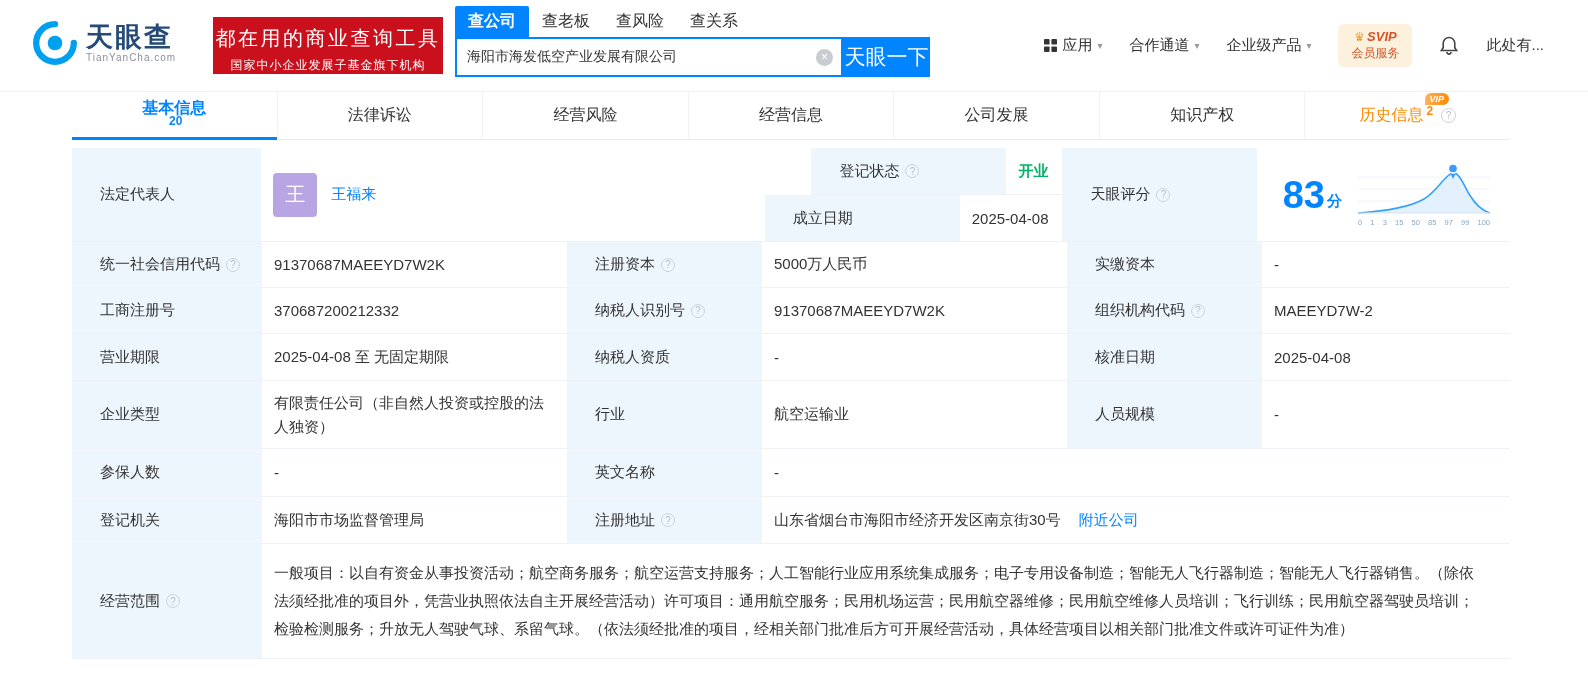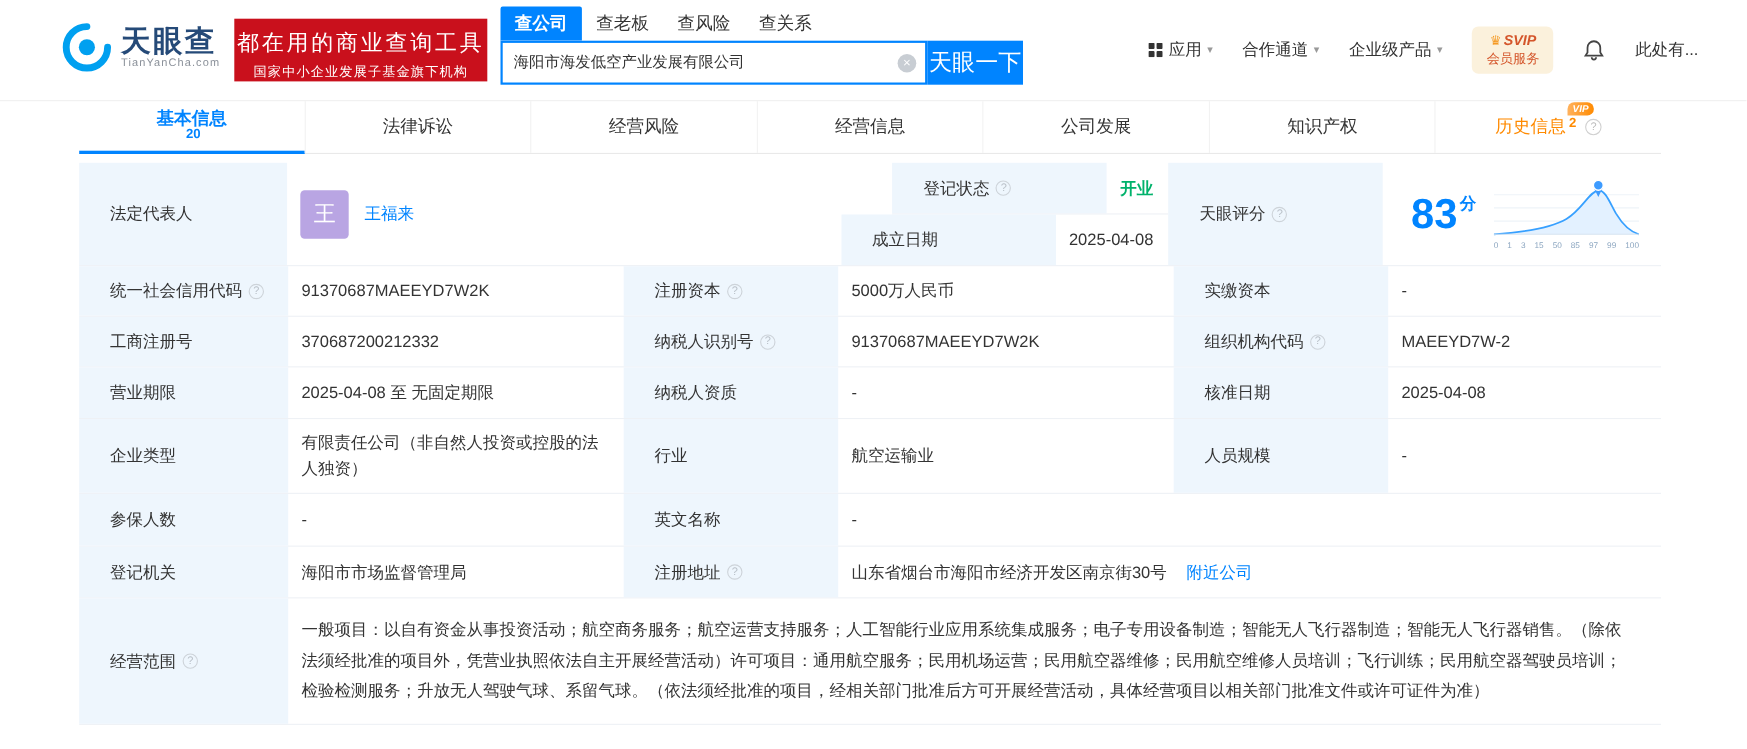--- a/index.html
+++ b/index.html
@@ -1,21 +1,21 @@
 <!DOCTYPE html>
 <html><head>
 <meta charset="utf-8">
 <style>
   * { margin:0; padding:0; box-sizing:border-box; }
   body { font-family:"Liberation Sans","DejaVu Sans",sans-serif; background:#fff; }
   .page { position:relative; width:1588px; height:681px; overflow:hidden; background:#fff; }
 
   
   .header { position:relative; height:92px; border-bottom:1px solid #f0f0f0; background:#fff; }
-  .logo { position:absolute; left:56px; top:20px; display:flex; align-items:center; gap:8px; cursor:pointer; text-decoration:none; }
+  .logo { position:absolute; left:32px; top:20px; display:flex; align-items:center; gap:8px; cursor:pointer; text-decoration:none; }
   .logo-mark { width:46px; height:46px; }
   .brand { font-size:27px; font-weight:bold; color:#254a78; letter-spacing:2px; line-height:1.1; }
   .domain { font-size:10px; color:#8a9099; letter-spacing:1px; }
   .banner { position:absolute; left:213px; top:17px; width:230px; height:57px; background:#c9101c; color:#fff; text-align:center; padding-top:8px; cursor:pointer; }
   .banner-l1 { font-size:20px; font-weight:normal; letter-spacing:2.5px; }
   .banner-l2 { font-size:12px; letter-spacing:1px; margin-top:5px; }
 
   .search-wrap { position:absolute; left:455px; top:6px; }
   .stabs { display:flex; align-items:flex-end; }
   .stab { font-size:16px; color:#333; padding:5px 13px; cursor:pointer; }
@@ -62,21 +62,21 @@
   .midblock { width:500px; display:flex; flex-direction:column;align-items:flex-end; }
   .subrow { flex:1; display:flex; align-items:stretch; }
   .subrow.first { border-bottom:1px solid #eef1f5; }
   .subrow .val { flex:1; }
   .green { color:#00b26b; font-weight:600; }
   .avatar { width:44px; height:44px; border-radius:4px; background:#b9a5e3; color:#fff; font-size:20px; display:inline-flex; align-items:center; justify-content:center; margin-right:14px; cursor:pointer; flex:none; }
   .link { color:#0084ff; text-decoration:none; cursor:pointer; }
   .r46 { height:46px; } .r47 { height:47px; } .r48 { height:48px; } .r68 { height:68px; }
   .wrapval span { line-height:24px; }
   .scoreval { padding-left:26px; gap:16px; }
-  .scorenum { display:flex; align-items:flex-start; }
+  .scorenum { display:flex; align-items:flex-end; }
   .big { font-size:38px; font-weight:bold; color:#0084ff; line-height:1; }
   .unit { font-size:15px; font-weight:bold; color:#0084ff; margin-left:2px; padding-bottom:3px; }
   .chart { width:138px; }
   .chart svg { display:block; width:132px; height:54px; }
   .axis { display:flex; justify-content:space-between; width:132px; margin-top:1px; }
   .axis span { font-size:7.5px; color:#8ca6c0; }
   .nearby { margin-left:18px; }
   .scoperow { align-items:stretch; }
   .scopeval { display:block; flex:1; padding:15px 24px 15px 12px; font-size:15px; line-height:28px; color:#333; }
 </style>

